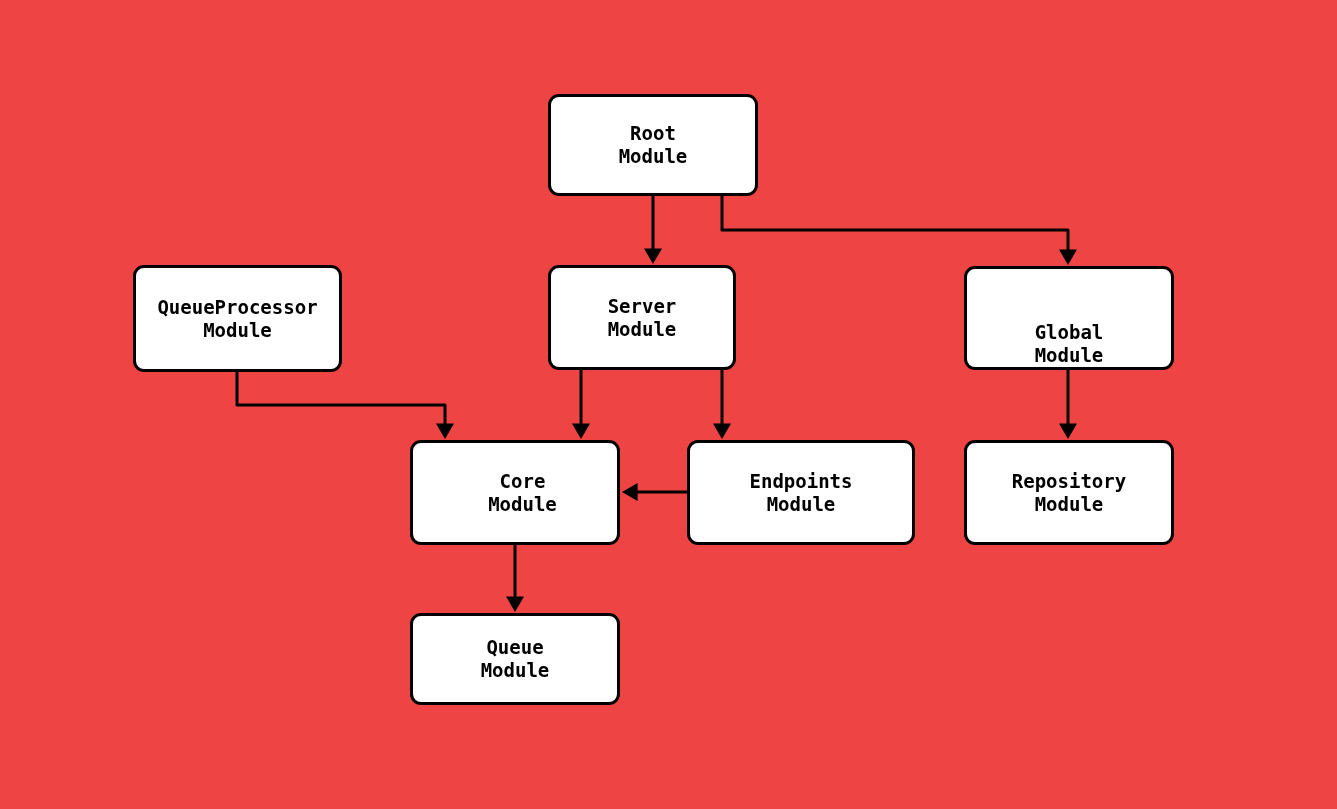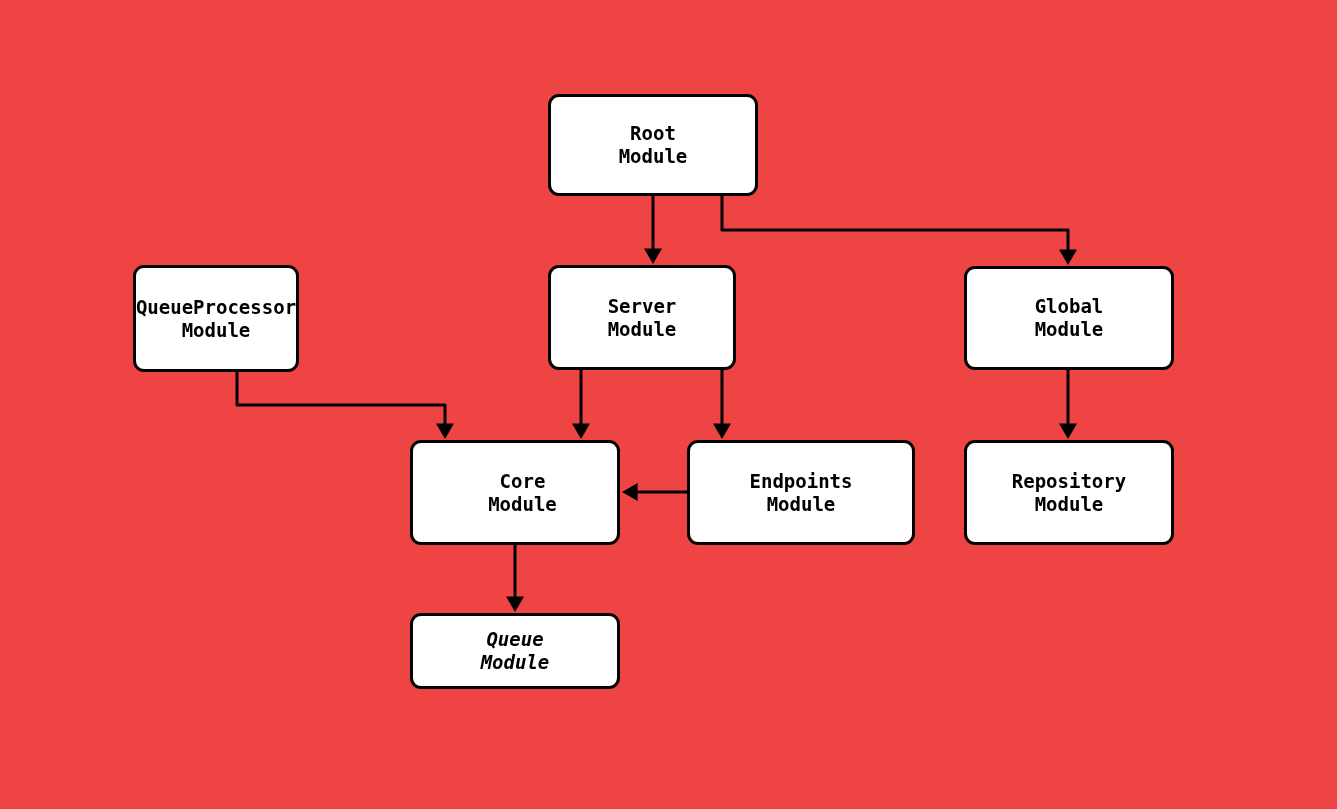--- a/index.html
+++ b/index.html
@@ -90,48 +90,48 @@
     <g>
       <path d="M515,545 L515,597" stroke="#000000" stroke-width="3" fill="none" marker-end="url(#arrowhead)"></path>
     </g>
   </svg>
 
   <div class="node" style="left: 548px; top: 94px; width: 210px; height: 102px; border-color: rgb(0, 0, 0);">
     <div class="node-label" style="color: rgb(0, 0, 0);">Root
 Module</div>
   </div>
 
-  <div class="node" style="left: 133px; top: 265px; width: 166px; height: 107px; border-color: rgb(0, 0, 0);">
+  <div class="node" style="left: 133px; top: 265px; width: 209px; height: 107px; border-color: rgb(0, 0, 0);">
     <div class="node-label" style="color: rgb(0, 0, 0);">QueueProcessor
 Module</div>
   </div>
 
   <div class="node" style="left: 548px; top: 265px; width: 188px; height: 105px; border-color: rgb(0, 0, 0);">
     <div class="node-label" style="color: rgb(0, 0, 0);">Server
 Module</div>
   </div>
 
-  <div class="node" style="left: 964px; top: 266px; width: 210px; height: 104px; border-color: rgb(0, 0, 0);">
+  <div class="node" style="left: 964px; top: 266px; width: 210px; height: 104px; border-color: rgb(0, 0, 0); justify-content: flex-end;">
     <div class="node-label" style="color: rgb(0, 0, 0);">Global
 Module</div>
   </div>
 
   <div class="node" style="left: 410px; top: 440px; width: 210px; height: 105px; border-color: rgb(0, 0, 0); padding-left: 15px;">
     <div class="node-label" style="color: rgb(0, 0, 0);">Core
 Module</div>
   </div>
 
   <div class="node" style="left: 687px; top: 440px; width: 228px; height: 105px; border-color: rgb(0, 0, 0);">
     <div class="node-label" style="color: rgb(0, 0, 0);">Endpoints
 Module</div>
   </div>
 
   <div class="node" style="left: 964px; top: 440px; width: 210px; height: 105px; border-color: rgb(0, 0, 0);">
     <div class="node-label" style="color: rgb(0, 0, 0);">Repository
 Module</div>
   </div>
 
-  <div class="node" style="left: 410px; top: 613px; width: 210px; height: 76px; border-color: rgb(0, 0, 0); font-style: italic;">
+  <div class="node" style="left: 410px; top: 613px; width: 210px; height: 92px; border-color: rgb(0, 0, 0);">
     <div class="node-label" style="color: rgb(0, 0, 0);">Queue
 Module</div>
   </div>
 
 </div>
 
 </body></html>

